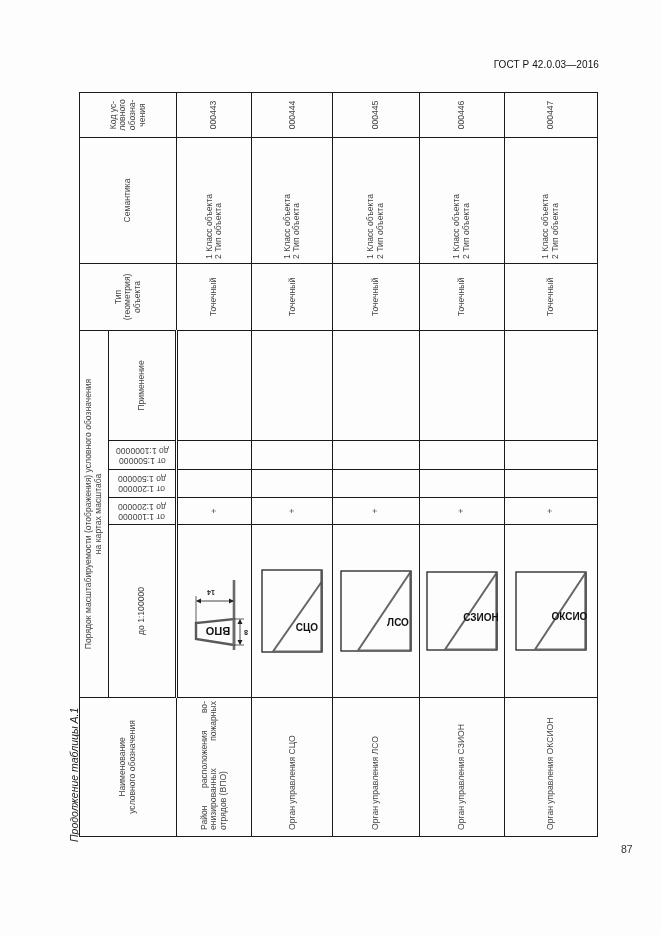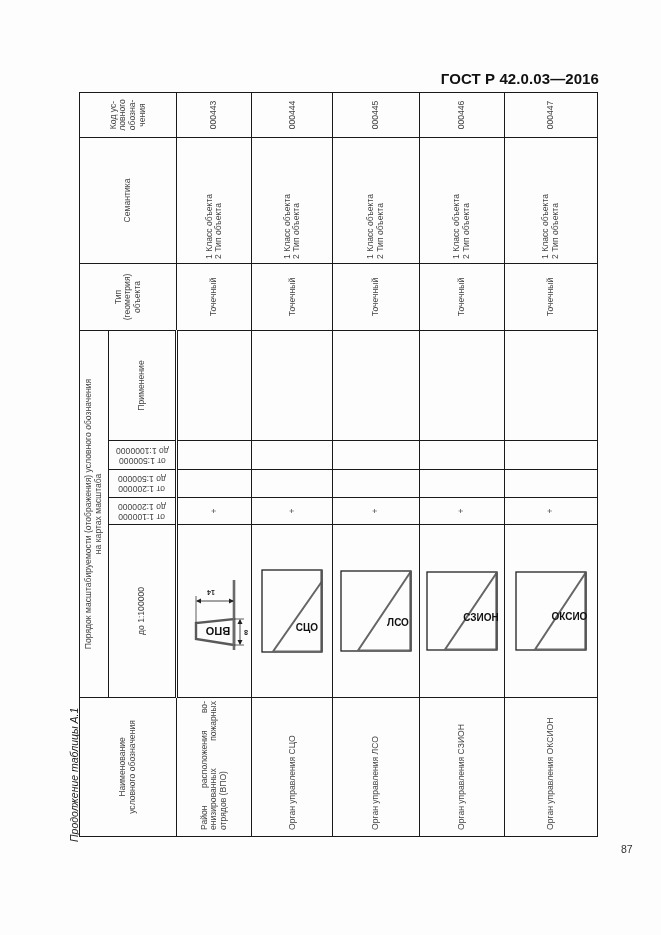--- a/index.html
+++ b/index.html
@@ -3,22 +3,22 @@
 <meta charset="utf-8">
 <style>
   html, body { margin:0; padding:0; }
   body {
     width:661px; height:935px; position:relative; overflow:hidden;
     background:#fdfdfd;
     font-family:"Liberation Sans", "DejaVu Sans", sans-serif;
     color:#222;
   }
   .std-header {
-    position:absolute; top:70px; right:62px;
-    font-size:15px; font-weight:bold; color:#111; letter-spacing:0.1px;
+    position:absolute; top:59px; right:62px;
+    font-size:10px; font-weight:normal; color:#111; letter-spacing:0.1px;
   }
   .page-number {
     position:absolute; top:843px; left:585px;
     font-size:10.5px; color:#333;padding-left:36px;
   }
   .caption {
     position:absolute;
     left:68px; top:842px;
     transform-origin:0 0;
     transform:rotate(-90deg);

